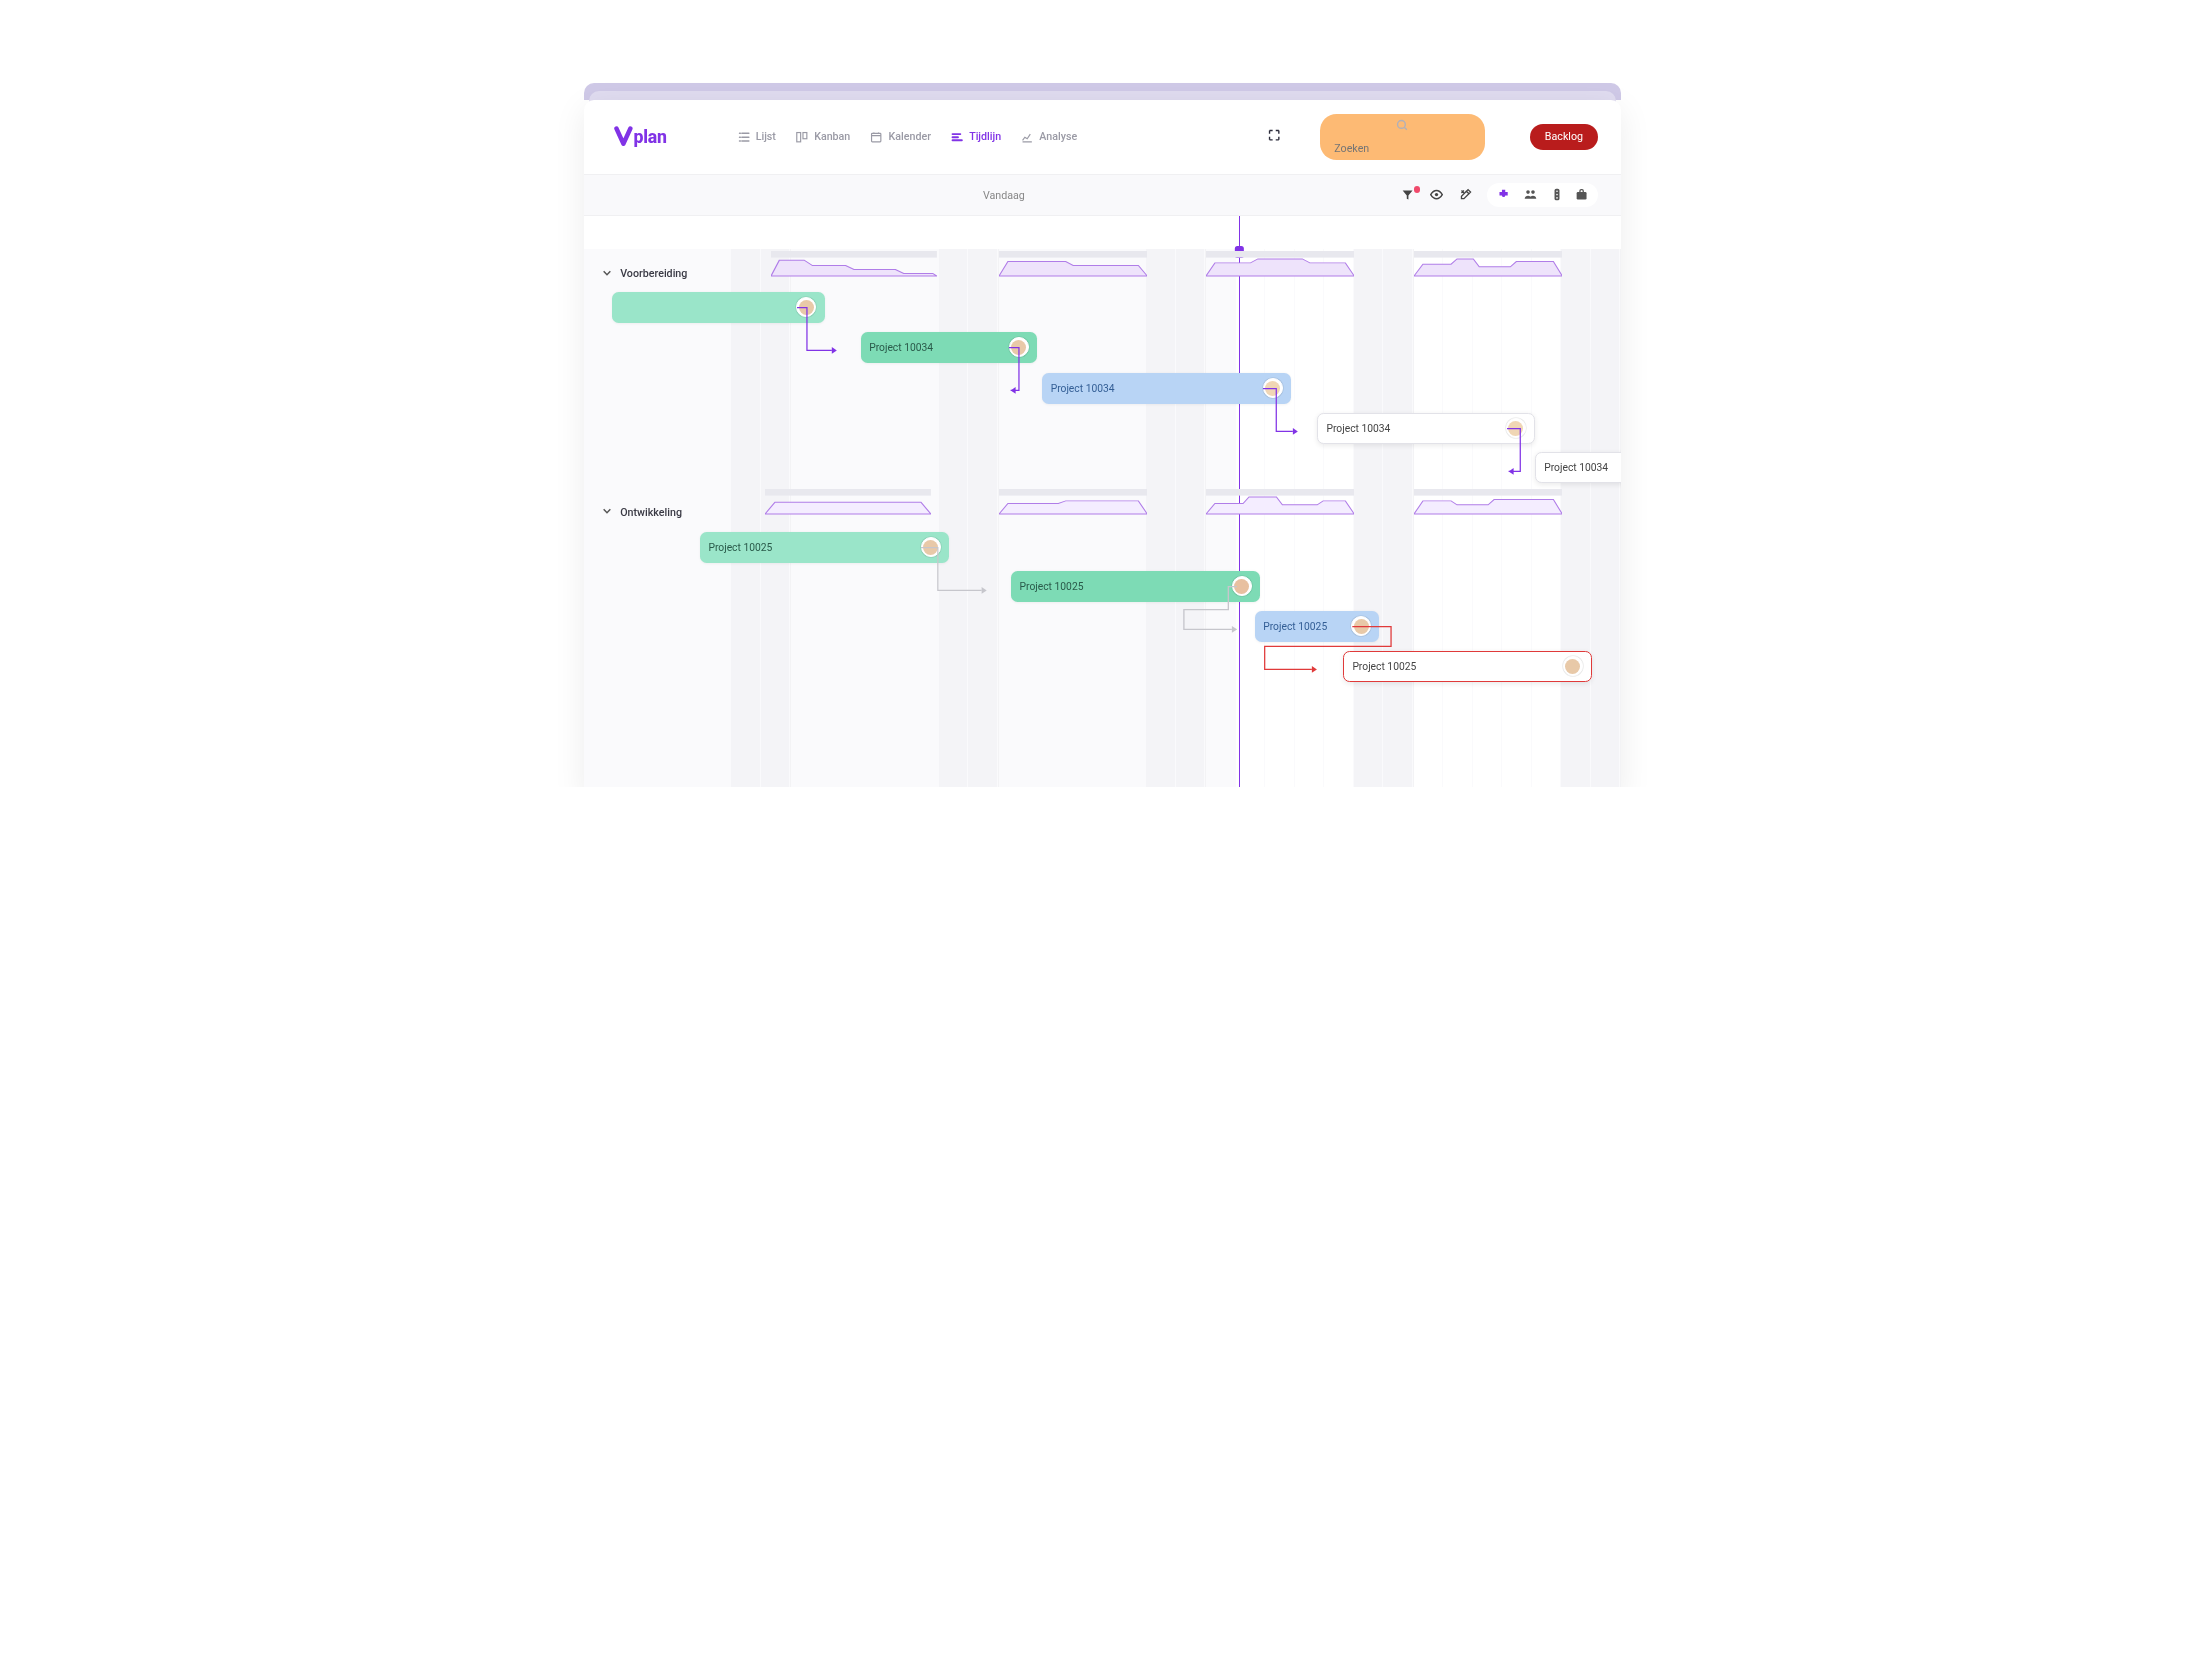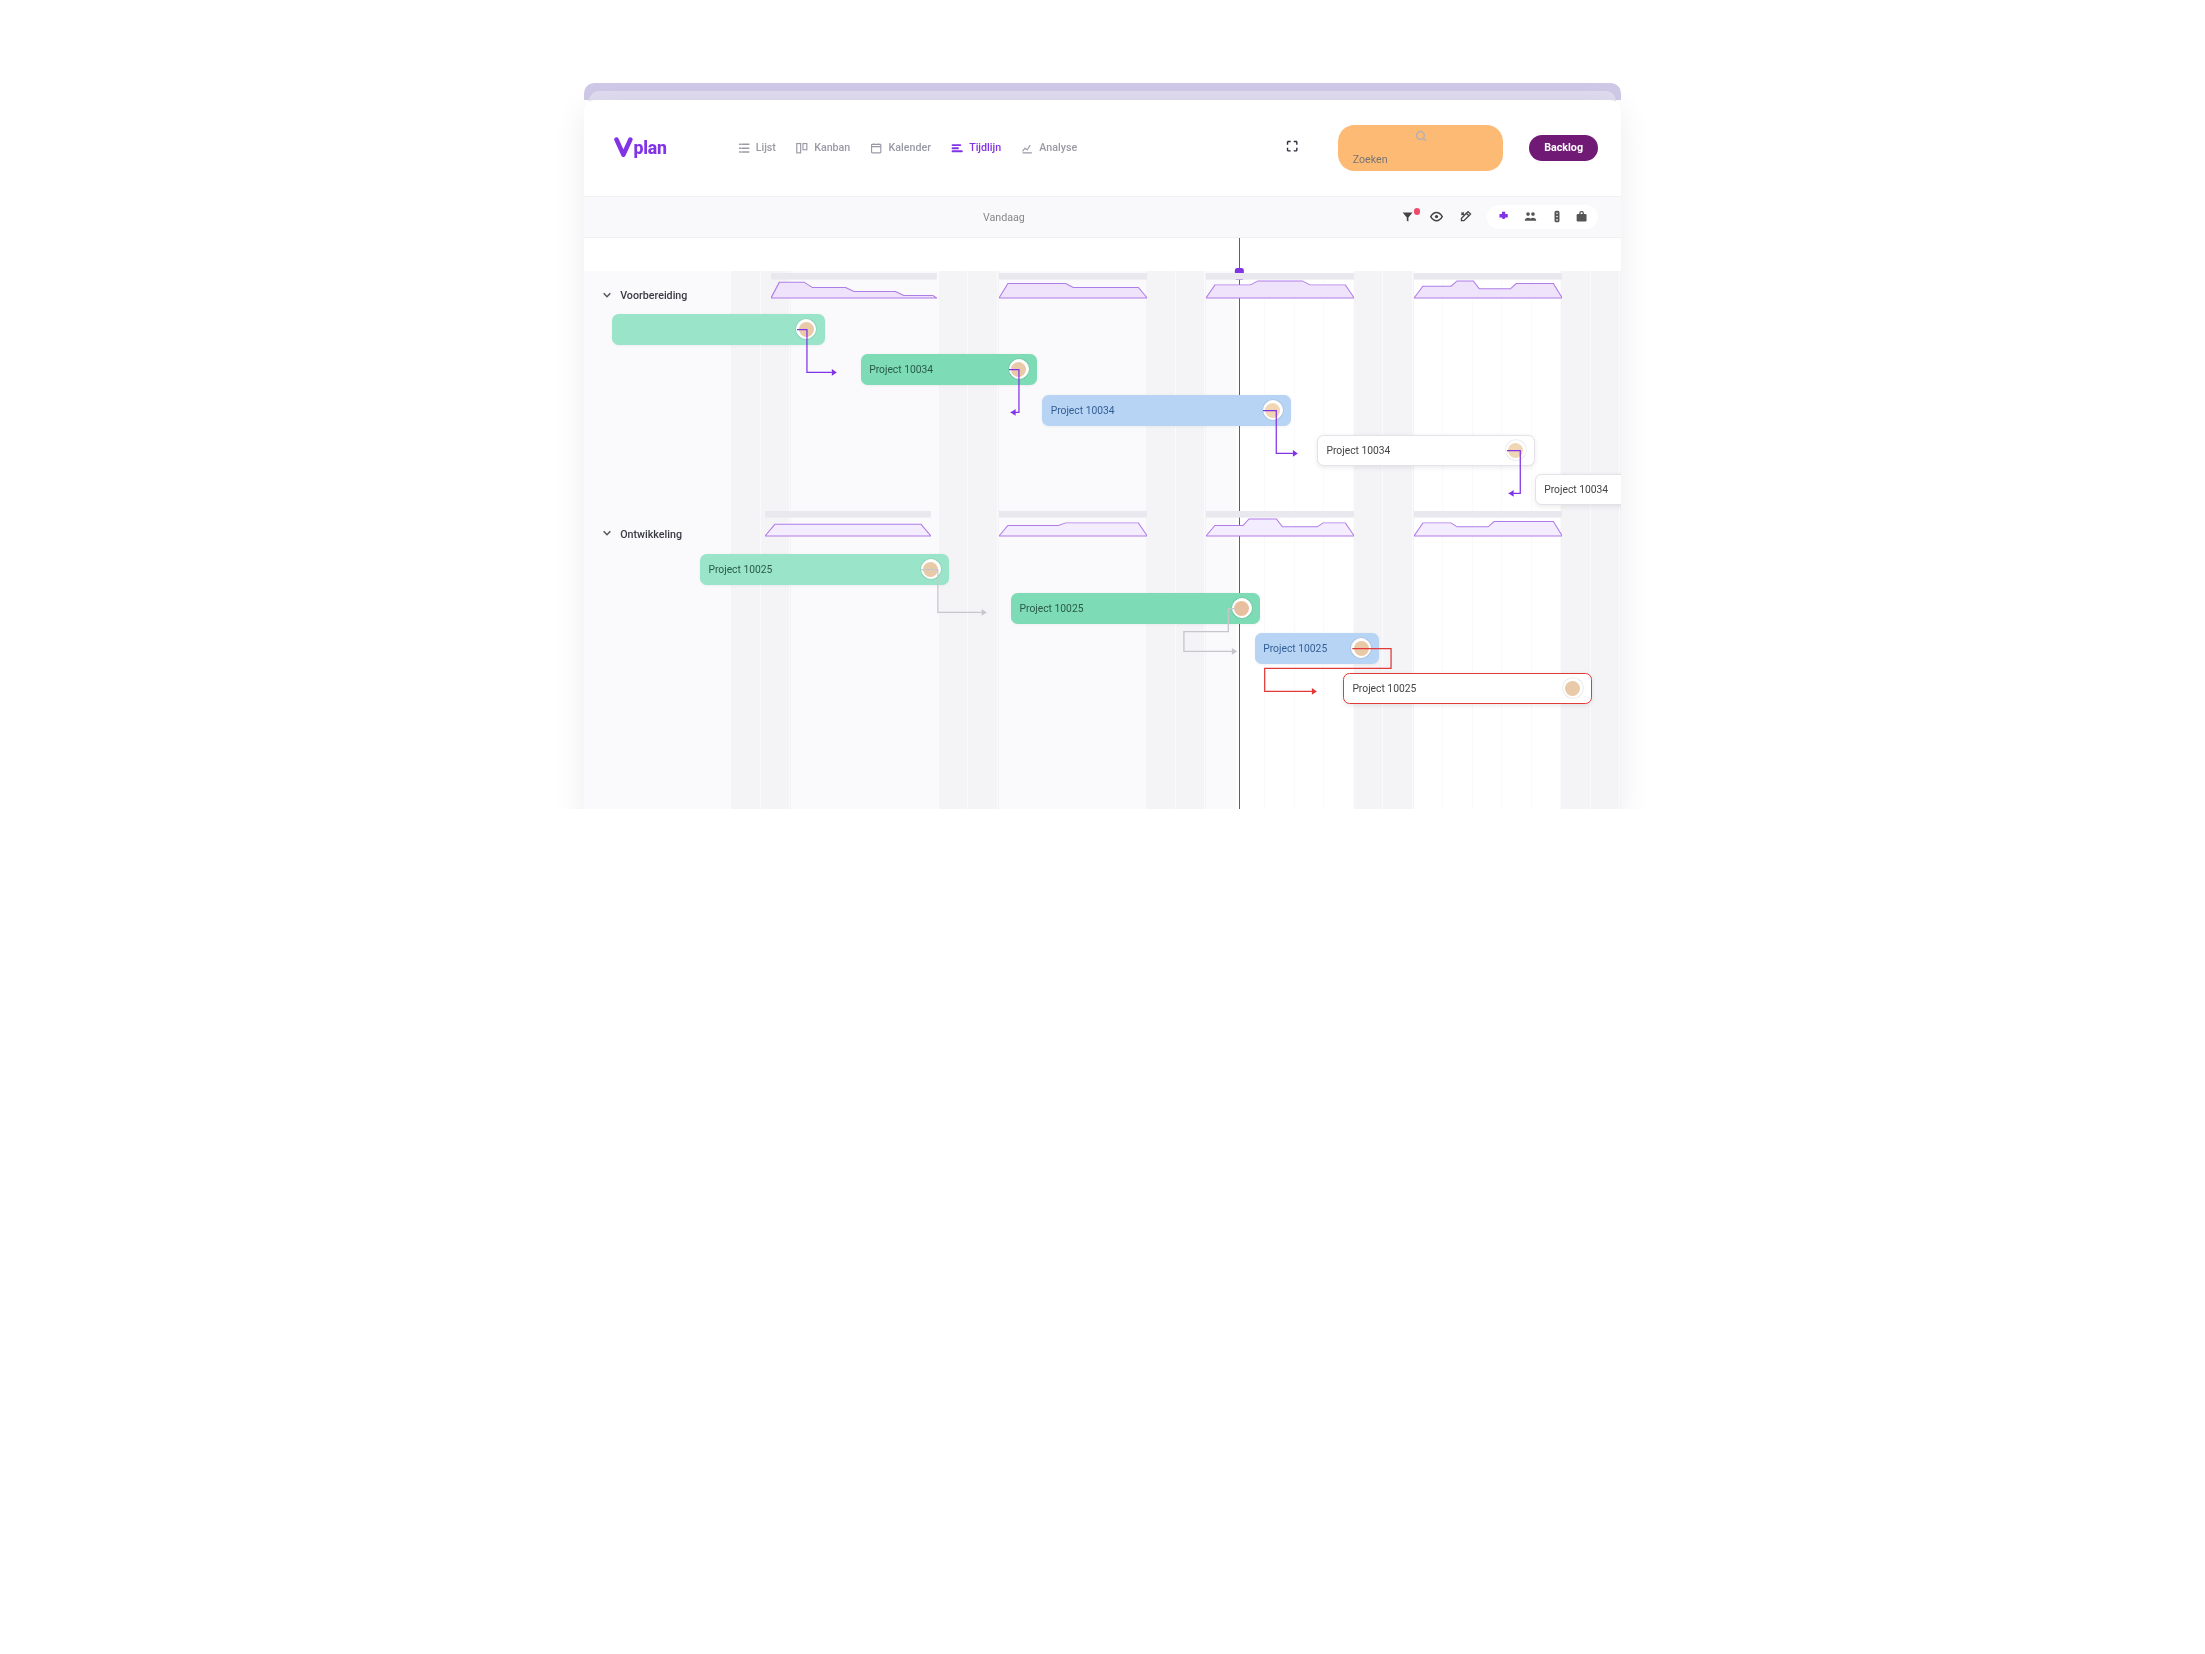--- a/index.html
+++ b/index.html
@@ -4,33 +4,33 @@
 <style>
 * { box-sizing: border-box; margin: 0; padding: 0; font-family: -apple-system, BlinkMacSystemFont, 'Segoe UI', Roboto, sans-serif; }
 body { background: #fff; padding: 83px 8.3px 8.3px; }
 
 .window-stack { position: relative; width: 1037px; margin: 0 auto; }
 .win-bg1 { position: absolute; left: 0; right: 0; top: 0; height: 16.5px; background: #cfc9e7; border-radius: 10px 10px 0 0; }
 .win-bg2 { position: absolute; left: 5px; right: 5px; top: 8.3px; height: 16.5px; background: #e0dcf0; border-radius: 10px 10px 0 0; }
 .window { position: relative; top: 16.5px; background: #fff; border-radius: 10px 10px 0 0; box-shadow: 0 8.3px 33px rgba(0,0,0,0.08); overflow: hidden; }
 
 
-.header { display: flex; align-items: center; padding: 25px 23px; gap: 23px; border-bottom: 0.8px solid #f0f0f2; }
+.header { display: flex; align-items: center; padding: 14px 23px; gap: 23px; border-bottom: 0.8px solid #f0f0f2; }
 .logo { font-size: 25px; font-weight: 800; color: #8133e6; letter-spacing: -0.4px; display: flex; align-items: center; }
 .logo svg { height: 21.5px; }
 .nav { display: flex; gap: 20px; margin-left: 16.5px; }
 .nav-item { display: flex; align-items: center; gap: 5.8px; font-size: 10.7px; color: #9a9aa5; cursor: pointer; font-weight: 500; }
 .nav-item.active { color: #8133e6; }
 .nav-item .ico { width: 12.4px; height: 12.4px; display: flex; align-items: center; justify-content: center; }
 .spacer { flex: 1; }
 .expand-ico { color: #2b2b3a; cursor: pointer; }
 .search { display: flex; align-items: center; background: #fdba74; border-radius: 16.5px; padding: 5px 11.6px; width: 165px; margin-left: 16.5px; gap: 8.3px; flex-direction: column; }
 .search .sico { color: #b0b0ba; }
 .search input { border: none; background: transparent; outline: none; font-size: 10.7px; color: #555; flex: 1; }
-.backlog-btn { background: #701a75; color: #fff; border: none; border-radius: 16.5px; padding: 6.6px 15px; font-size: 10.7px; font-weight: 700; cursor: pointer; margin-left: 3px; }
+.backlog-btn { background: #b91c1c; color: #fff; border: none; border-radius: 16.5px; padding: 6.6px 15px; font-size: 10.7px; font-weight: 400; cursor: pointer; margin-left: 22px; }
 
 
 .toolbar { display: flex; align-items: center; padding: 8.3px 23px; background: #f9f9fb; border-bottom: 0.8px solid #f0f0f2; }
 .today-label { flex: 1; text-align: center; font-size: 10.7px; color: #888; }
 .tool-icons { display: flex; gap: 15px; align-items: center; }
 .tool-icon { position: relative; color: #555; cursor: pointer; display:flex; align-items:center; }
 .tool-icon.sep-group { background:#fff; border-radius:15px; padding:5px 10px; gap:13.2px; }
 .tool-icon.sep-group .ti { display:flex; align-items:center; color:#555; }
 .tool-icon.sep-group .ti.active { color:#8133e6; }
 .dot-badge { position:absolute; top:-2.5px; right:-6.6px; width:6.6px; height:6.6px; background:#f04a6b; border-radius:50%; }

